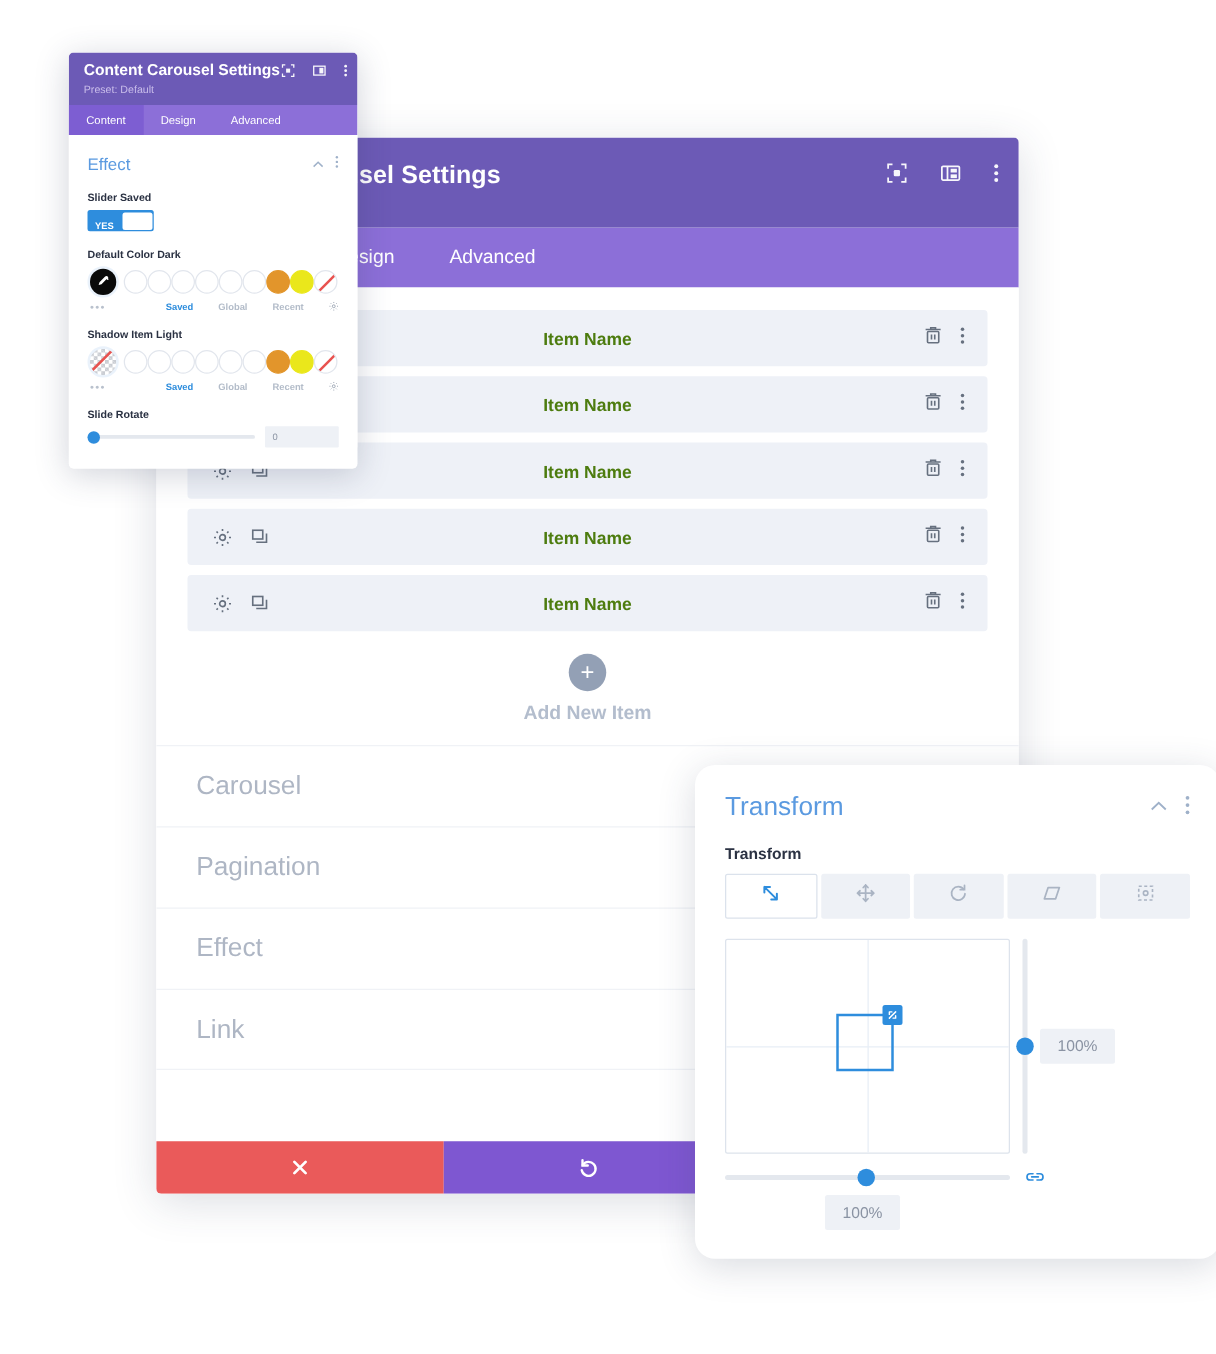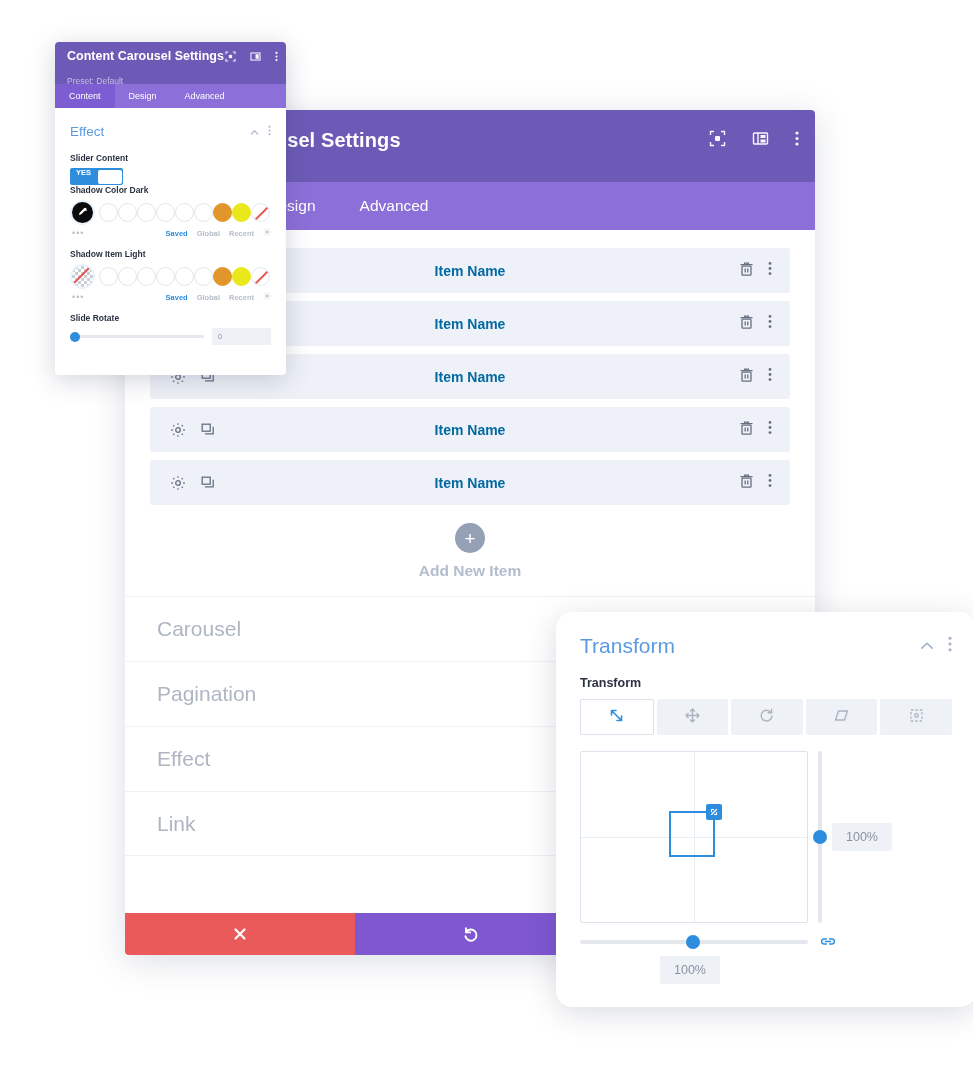--- a/index.html
+++ b/index.html
@@ -49,21 +49,21 @@
   .item-list { padding: 18px 25px 0 25px; }
   .item-row {
     height: 45px; background: #eef1f7; border-radius: 3px;
     display: flex; align-items: center; position: relative;
     margin-bottom: 8px;
   }
   .item-left { display: flex; align-items: center; gap: 14px; padding-left: 20px; }
   .item-left svg { display: block; }
   .item-name {
     position: absolute; left: 0; right: 0; text-align: center;
-    font-size: 14px; font-weight: 700; color: #0369a1; pointer-events: none;
+    font-size: 14px; font-weight: 700; color: #4d7c0f; pointer-events: none;
   }
   .item-right {
     margin-left: auto; display: flex; align-items: center; gap: 14px; padding-right: 18px;
   }
 
   .add-new {
     margin-top: 18px; display: flex; flex-direction: column;
     align-items: center; gap: 9px;
   }
   .add-circle {
@@ -99,42 +99,42 @@
     position: absolute; left: 55px; top: 42px;
     width: 231px; height: 333px;
     background: #ffffff; border-radius: 4px;
     box-shadow: 0 5px 26px rgba(50,60,90,0.22);
     overflow: hidden; z-index: 5;
   }
   .sp-header {
     height: 42px; background: #6c5ab6; padding: 7px 10px 0 12px; position: relative;
   }
   .sp-title { color: #fff; font-size: 12.5px; font-weight: 700; }
-  .sp-preset { color: #c9bdea; font-size: 8.5px; margin-top: 13px; }
+  .sp-preset { color: #c9bdea; font-size: 8.5px; margin-top: 3px; }
   .sp-header-icons {
     position: absolute; right: 8px; top: 9px; display: flex; gap: 14px; align-items: center;
   }
   .sp-tabs { height: 24px; background: #8c6fd8; display: flex; }
   .sp-tab {
     color: #fff; font-size: 9px; padding: 0 14px; height: 24px;
     display: flex; align-items: center; cursor: pointer;
   }
   .sp-tab.active { background: #7d5ed2; }
   .sp-body { padding: 14px 15px 0 15px; background: #fff; }
   .sp-sec-head {
     display: flex; align-items: center; justify-content: space-between;
     margin-bottom: 13px;
   }
   .sp-sec-title { color: #5b9ae0; font-size: 13.5px; }
   .sp-sec-icons { display: flex; gap: 9px; align-items: center; color: #9fb1c9; }
   .sp-label { font-size: 8.5px; font-weight: 700; color: #2b3243; margin-bottom: 5px; }
 
   .toggle-yes {
     width: 53px; height: 17px; border-radius: 2px; background: #2e8ddd;
-    display: flex; align-items: flex-start; position: relative; 
+    display: flex; align-items: flex-end; position: relative; margin-bottom: 13px;
   }
   .toggle-yes span { color: #fff; font-size: 7.5px; font-weight: 700; padding-left: 6px; }
   .toggle-knob {
     position: absolute; right: 1.5px; top: 1.5px;
     width: 24px; height: 14px; background: #fff; border-radius: 2px;
   }
 
   .swatch-row { display: flex; align-items: center; gap: 0; margin-bottom: 2px; }
   .sw {
     width: 19px; height: 19px; border-radius: 50%;
@@ -165,21 +165,21 @@
     transform: rotate(-45deg);
   }
   .sw-orange { background: #e2952b; border-color: #e2952b; }
   .sw-yellow { background: #eae71b; border-color: #eae71b; }
 
   .sw-meta {
     display: flex; align-items: center; margin-top: 3px; margin-bottom: 11px;
     font-size: 7.5px; padding-left: 2px;
   }
   .sw-dots { color: #b9c1cd; letter-spacing: 1px; font-size: 9px; }
-  .sw-links { margin-left: auto; display: flex; align-items: center; gap: 9px; }
+  .sw-links { margin-left: auto; display: flex; align-items: flex-start; gap: 20px; }
   .sw-saved { color: #2e8ddd; font-weight: 700; }
   .sw-muted { color: #b3bcc9; font-weight: 700; }
 
   .slider-row { display: flex; align-items: center; gap: 8px; margin-top: 4px; }
   .slider-track {
     flex: 1; height: 3px; background: #e4e8ee; border-radius: 2px; position: relative;
   }
   .slider-knob {
     position: absolute; left: 0; top: -3.5px; width: 10px; height: 10px;
     border-radius: 50%; background: #2e8ddd;
@@ -548,27 +548,27 @@
           <span>
             <svg width="3" height="11" viewBox="0 0 4 14" fill="currentColor">
               <circle cx="2" cy="2" r="1.3"></circle>
                 <circle cx="2" cy="7" r="1.3"></circle>
                 <circle cx="2" cy="12" r="1.3"></circle>
             </svg>
           </span>
         </div>
       </div>
 
-      <div class="sp-label">Slider Content</div>
+      <div class="sp-label">Slider Saved</div>
       <div class="toggle-yes">
         <span>YES</span>
         <div class="toggle-knob"></div>
       </div>
 
-      <div class="sp-label">Shadow Color Dark</div>
+      <div class="sp-label">Default Color Dark</div>
       <div class="swatch-row">
         <div class="sw-sel-wrap">
           <div class="sw-sel-dark">
             <svg width="11" height="11" viewBox="0 0 14 14" fill="none" stroke="#fff" stroke-width="1.3" stroke-linecap="round">
               <path d="M9.6 2.2l2.2 2.2M10.6 3.2L5 8.8l-1.6.5.5-1.6 5.6-5.6a1.2 1.2 0 0 1 1.7 0 1.2 1.2 0 0 1 0 1.7z" fill="#fff"></path>
             </svg>
           </div>
         </div>
         <div class="sw"></div>
         <div class="sw"></div>

